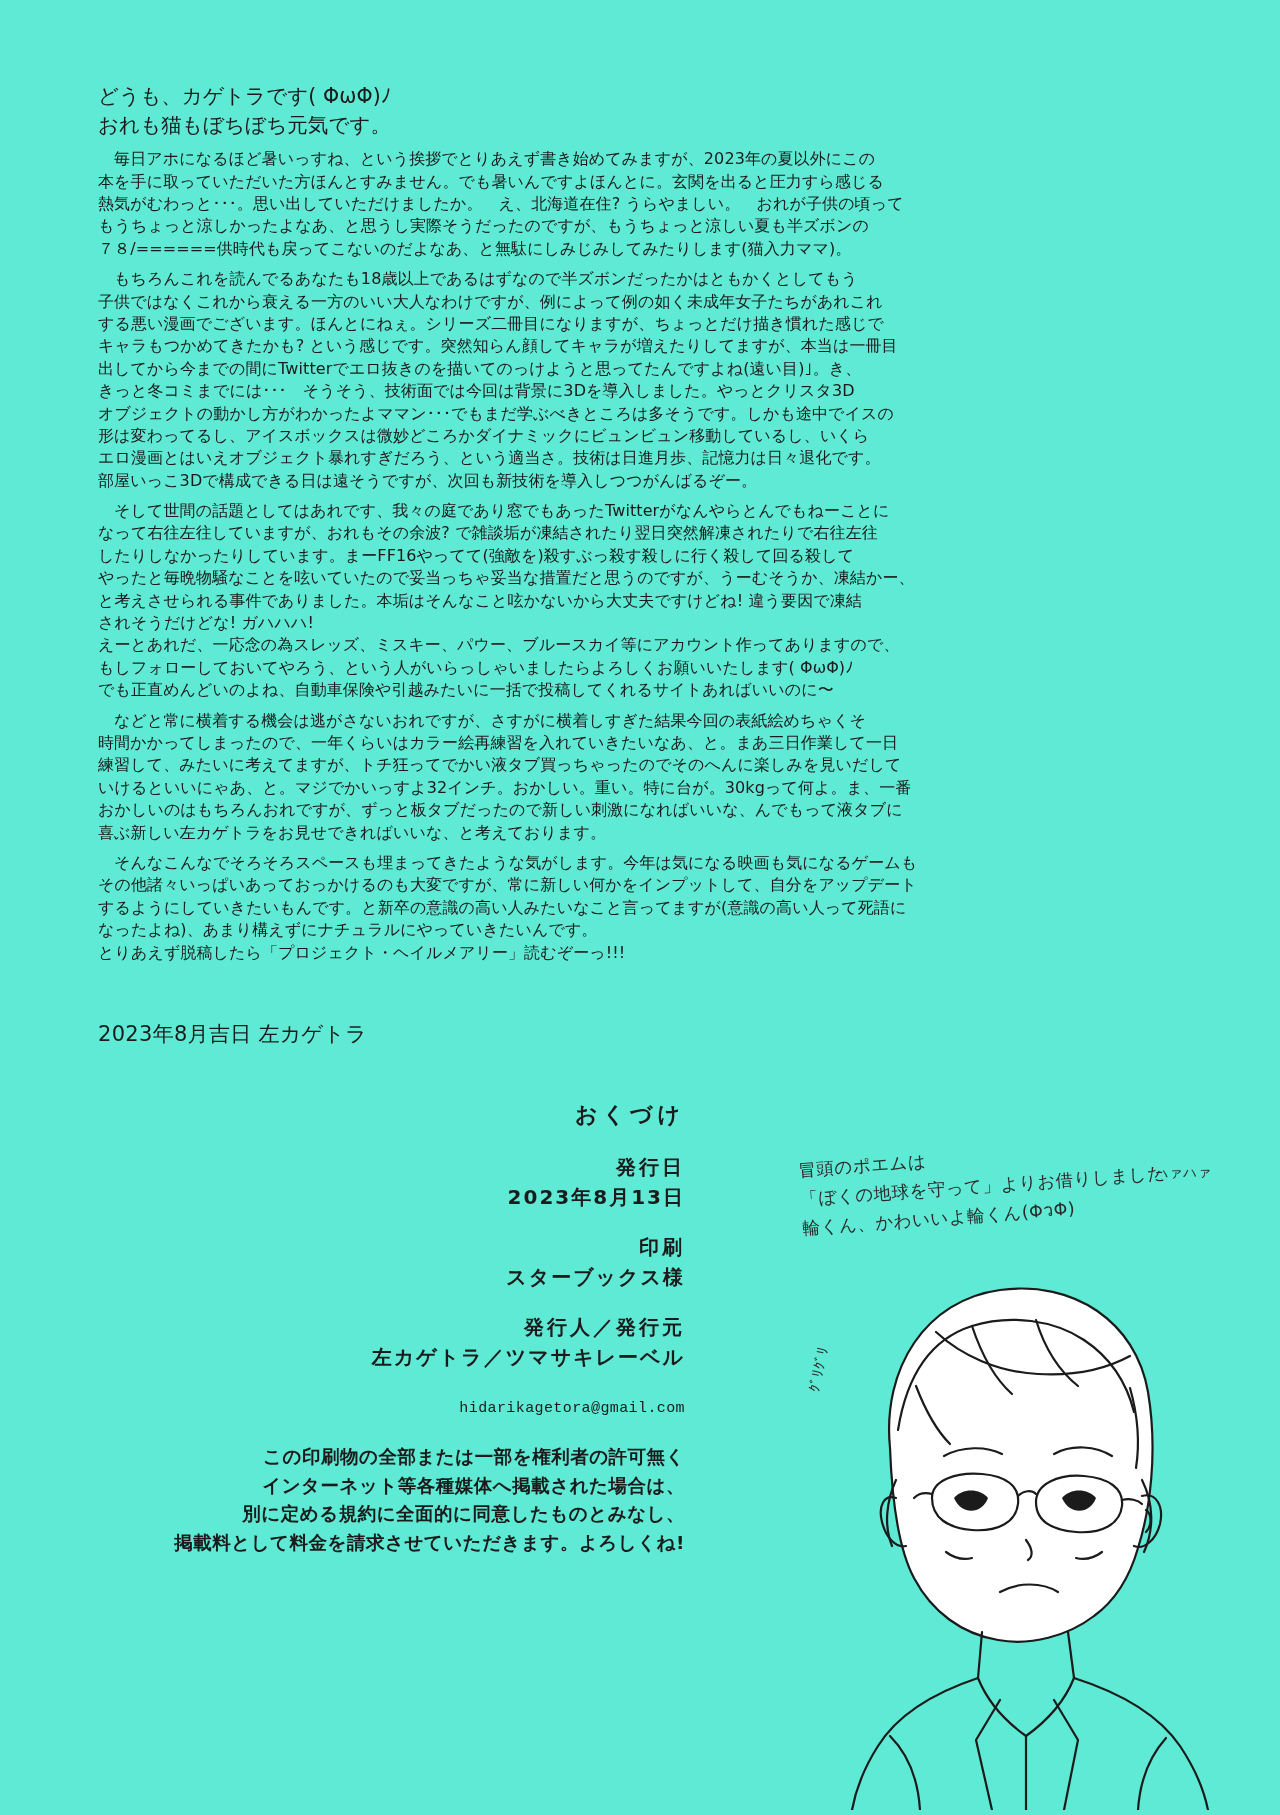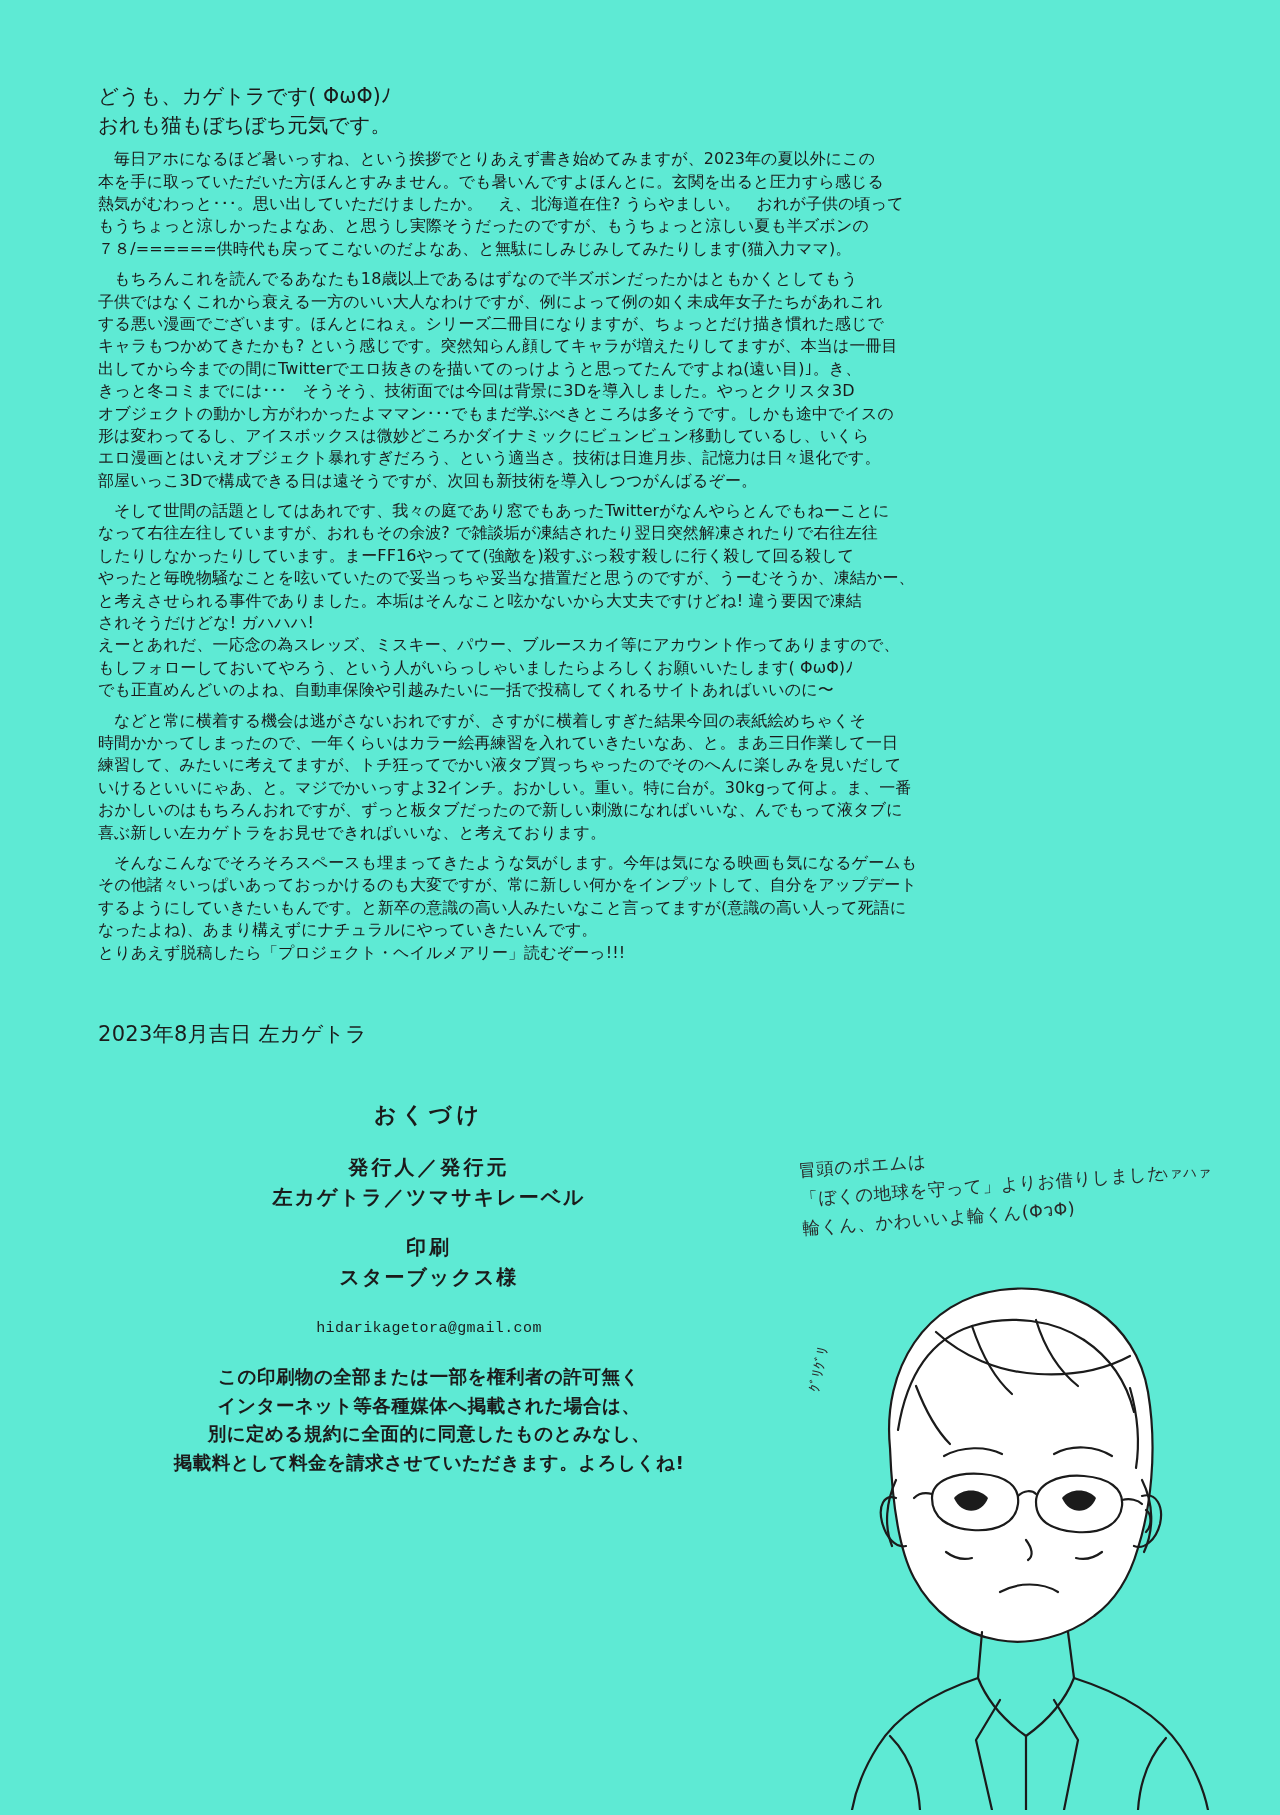--- a/index.html
+++ b/index.html
@@ -46,24 +46,24 @@
     position: absolute;
     left: 98px;
     top: 1020px;
     font-size: 21px;
     letter-spacing: 0.3px;
   }
 
   
   .colophon {
     position: absolute;
-    left: 164px;
+    left: 155px;
     top: 1100px;
     width: 530px;
-    text-align: center;
+    text-align: right;
   }
   .colophon .ttl {
     font-size: 22px;
     font-weight: 700;
     letter-spacing: 5px;
     margin-bottom: 22px;
   }
   .colophon .blk {
     margin-bottom: 20px;
   }
@@ -188,29 +188,33 @@
 するようにしていきたいもんです。と新卒の意識の高い人みたいなこと言ってますが(意識の高い人って死語に
 なったよね)、あまり構えずにナチュラルにやっていきたいんです。
 とりあえず脱稿したら「プロジェクト・ヘイルメアリー」読むぞーっ!!!</div>
   </div>
 
   <div class="signature">2023年8月吉日 左カゲトラ</div>
 
   <div class="colophon">
     <div class="ttl">おくづけ</div>
 
+    <div class="blk">
+      <div class="lbl">発行日</div>
+      <div class="val">2023年8月13日</div>
+    </div>
+
+    <div class="blk">
+      <div class="lbl">印刷</div>
+      <div class="val">スターブックス様</div>
+    </div>
 
     <div class="blk">
       <div class="lbl">発行人／発行元</div>
       <div class="val">左カゲトラ／ツマサキレーベル</div>
-    </div>
-
-    <div class="blk">
-      <div class="lbl">印刷</div>
-      <div class="val">スターブックス様</div>
     </div>
 
     <div class="mail">hidarikagetora@gmail.com</div>
     <div class="notice">この印刷物の全部または一部を権利者の許可無く
 インターネット等各種媒体へ掲載された場合は、
 別に定める規約に全面的に同意したものとみなし、
 掲載料として料金を請求させていただきます。よろしくね!</div>
   </div>
 
   <div class="handnote">

